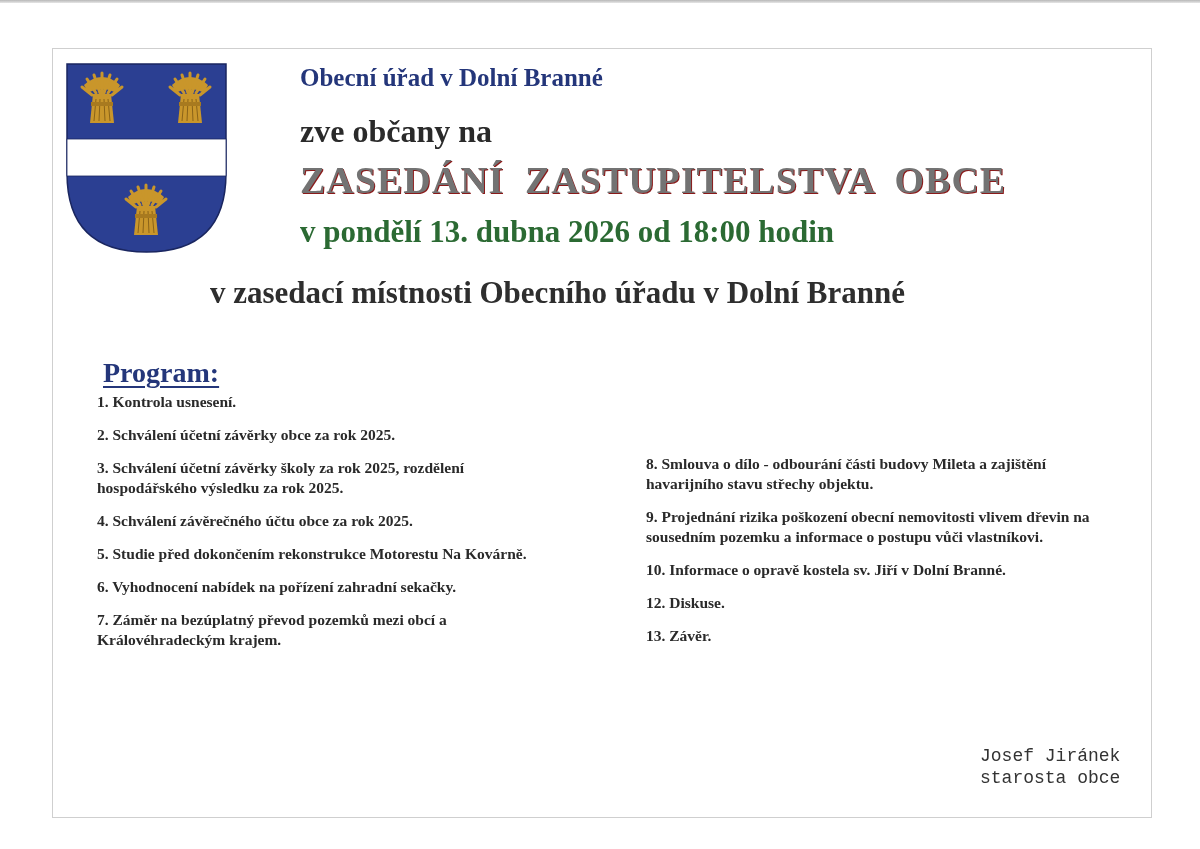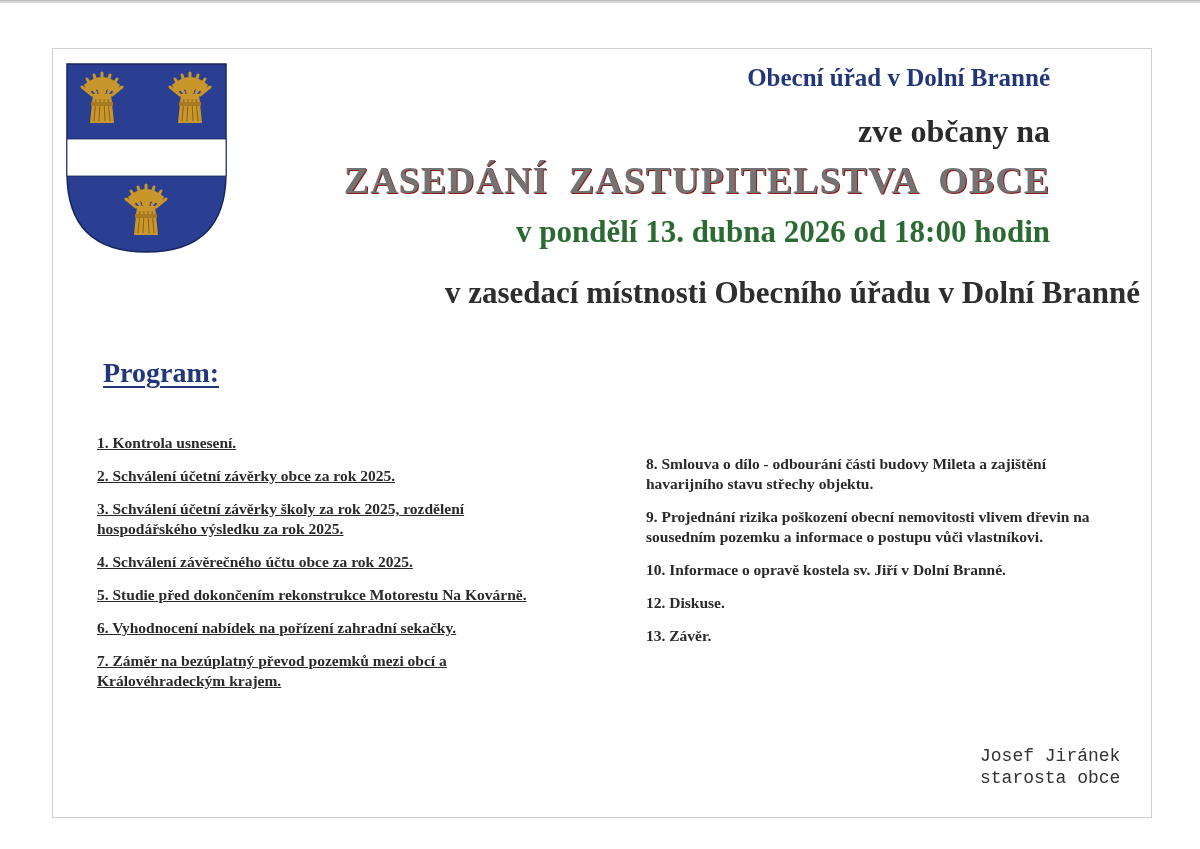--- a/index.html
+++ b/index.html
@@ -28,21 +28,21 @@
       box-sizing: border-box;
     }
     .coat {
       position: absolute;
       left: 66px; top: 63px;
       width: 161px; height: 190px;
     }
     .heading {
       position: absolute;
       left: 0; width: 100%;
-      text-align: right;
+      text-align: left;
       font-weight: bold;
       white-space: nowrap;
     }
     .office-title {
       top: 64px;
       left: 300px; width: 750px;
       font-size: 25px;
       color: #24367a;
     }
     .invite-line {
@@ -86,21 +86,21 @@
     .program-col {
       position: absolute;
       margin: 0;
       padding: 0;
       list-style: none;
       font-size: 15.5px;
       font-weight: bold;
       color: #2a2a2a;
       line-height: 20px;
     }
-    .program-col.left { left: 97px; top: 433px; width: 500px; text-decoration: underline; }
+    .program-col.left { left: 97px; top: 392px; width: 500px; }
     .program-col.right { left: 646px; top: 415px; width: 500px; margin-top: 39px; }
     .program-col li { margin-bottom: 13px; }
     .signature {
       position: absolute;
       left: 980px; top: 745px;
       font-family: Liberation Mono, monospace;
       font-size: 18px;
       color: #333333;
       line-height: 22px;
     }

